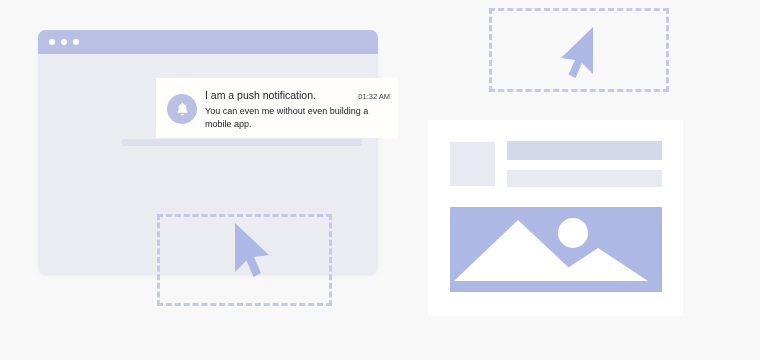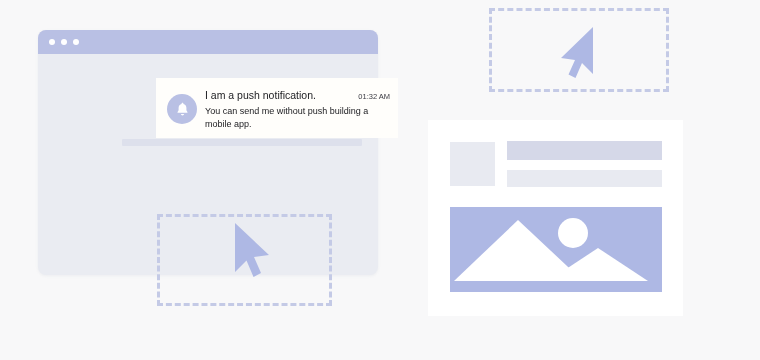--- a/index.html
+++ b/index.html
@@ -211,21 +211,21 @@
       <svg width="17" height="17" viewBox="0 0 24 24" aria-hidden="true">
         <path fill="#ffffff" d="M12 2.4c-.72 0-1.3.58-1.3 1.3v.62c-2.5.57-4.2 2.78-4.2 5.38v3.5l-1.5 2.2c-.3.44.02 1.05.56 1.05h12.88c.54 0 .86-.61.56-1.05l-1.5-2.2v-3.5c0-2.6-1.7-4.81-4.2-5.38V3.7c0-.72-.58-1.3-1.3-1.3z"></path>
         <path fill="#ffffff" d="M9.7 18.4c.16 1.16 1.15 2.05 2.3 2.05s2.14-.89 2.3-2.05H9.7z"></path>
       </svg>
     </div>
     <div id="notification-body">
       <div id="notification-head">
         <span id="notification-title">I am a push notification.</span>
         <span id="notification-time">01:32 AM</span>
       </div>
-      <div id="notification-message">You can send me without push building a mobile app.</div>
+      <div id="notification-message">You can even me without even building a mobile app.</div>
     </div>
   </div>
 
   <div id="selection-box-left" class="dashed-box"></div>
 
   <div id="cursor-left" class="cursor">
     <svg width="40" height="56" viewBox="0 0 40 56" aria-hidden="true">
       <path fill="#aeb8e4" d="M3 1 L3 50 L14.5 38.5 L21.5 55 L29 51 L22 35 L37 33 Z"></path>
     </svg>
   </div>

